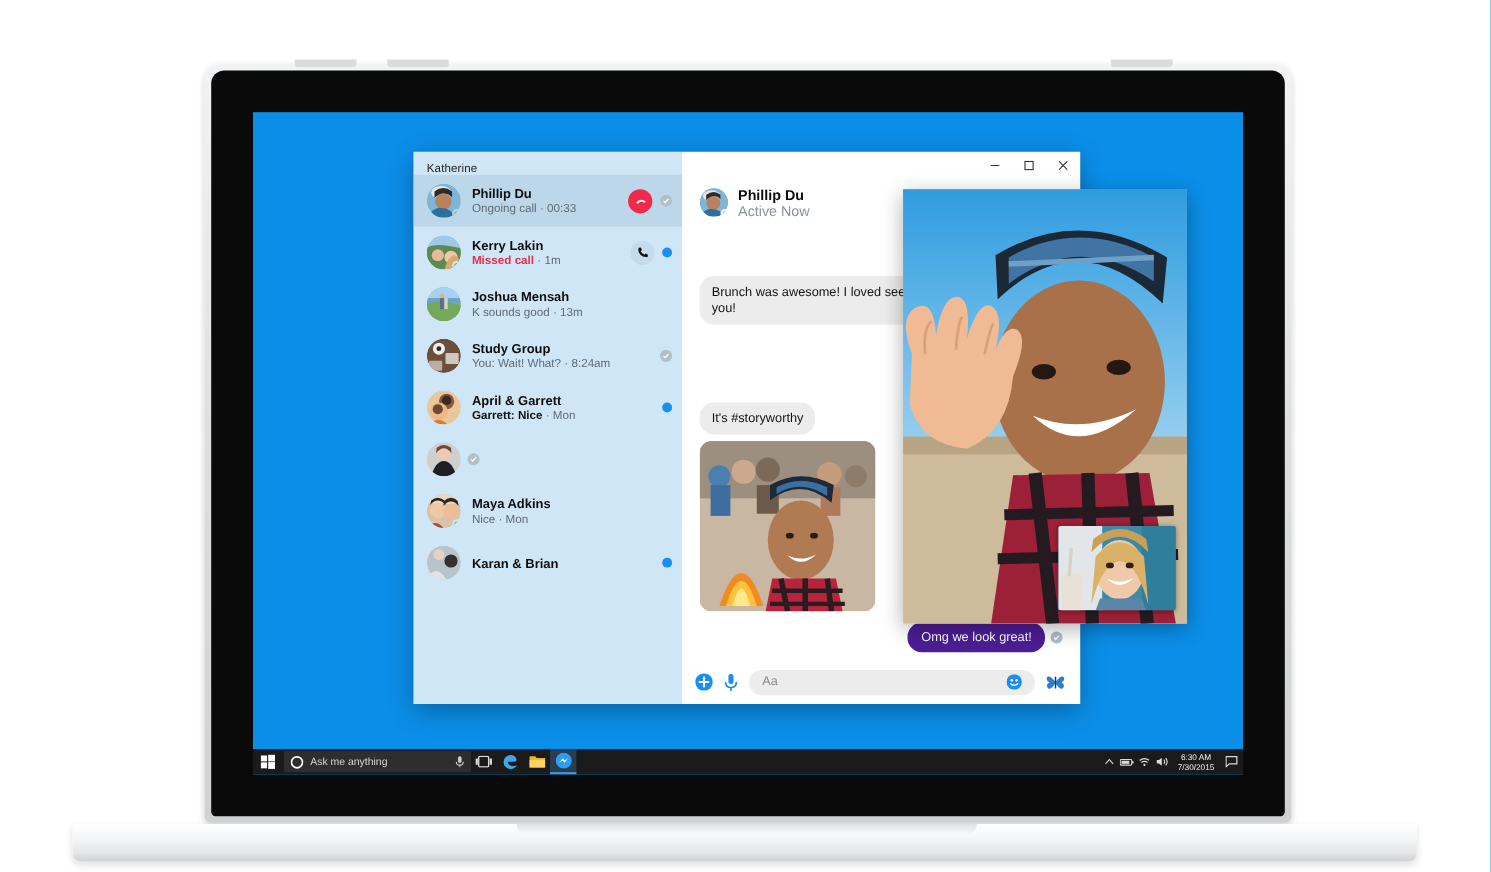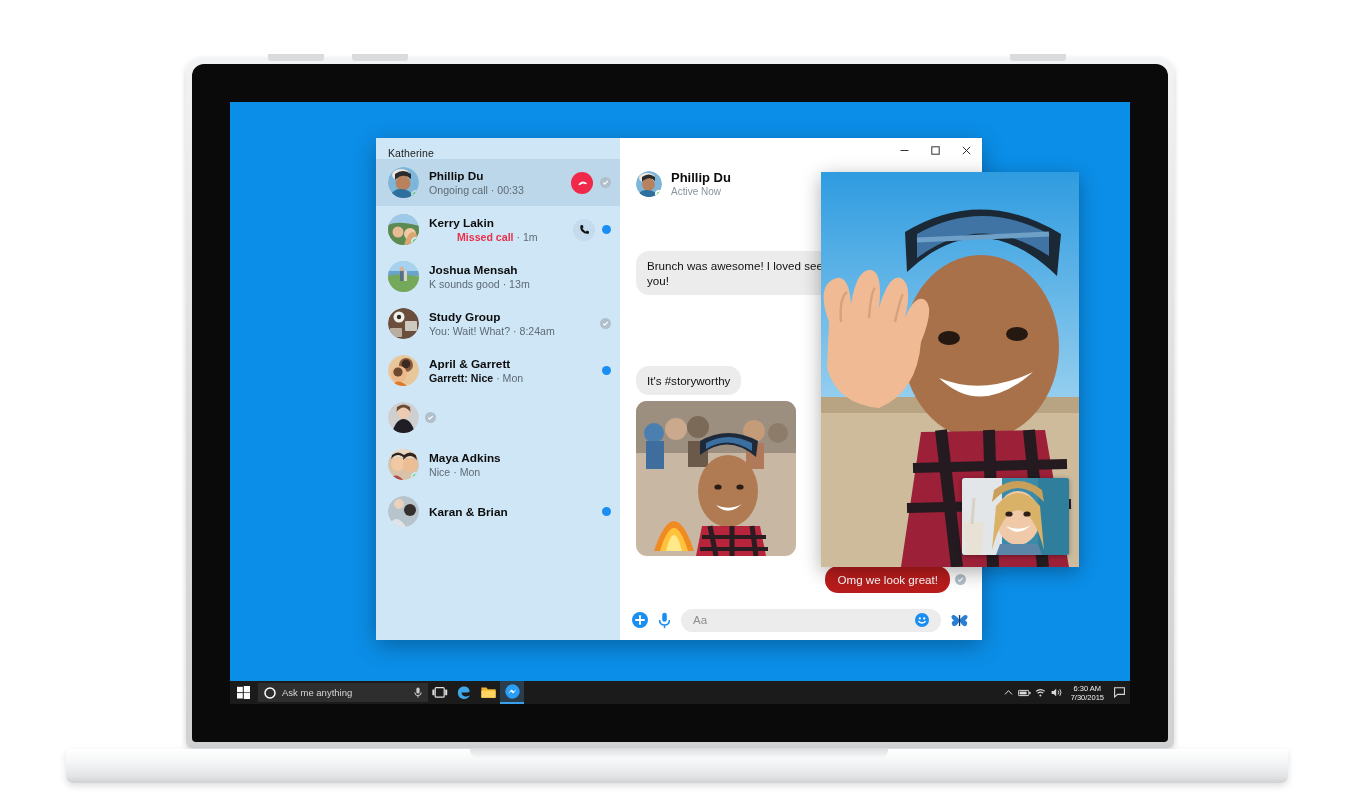--- a/index.html
+++ b/index.html
@@ -98,45 +98,45 @@
   .c-avatar { width: 31px; height: 31px; border-radius: 50%; position: relative; flex:0 0 31px; overflow:hidden; }
   .c-avatar .dot {
     position:absolute; right:-1px; bottom:-1px; width:9px; height:9px; border-radius:50%;
     background:#3fd03f; border:2px solid #cfe6f7; z-index:3;
   }
   .chat-row.active .c-avatar .dot { border-color:#bcd7ea; }
   .c-text { margin-left: 10px; min-width:0; flex:1; }
   .c-name { font-size: 11.8px; font-weight: bold; color: #0c0c0c; line-height: 14px; white-space:nowrap; }
   .c-sub { font-size: 10.6px; color: #5e6b75; line-height: 14px; white-space:nowrap; overflow:hidden; }
   .c-sub .strong { color:#111; font-weight:bold; }
-  .c-sub .missed { color:#e8304a; font-weight:bold;margin-left:28px; }
+  .c-sub .missed { color:#e8304a; font-weight:bold; }
   .c-right { display:flex; align-items:center; gap:7px; margin-left:6px; }
   .end-call-btn { width:22px; height:22px; border-radius:50%; background:#f0284a; display:flex; align-items:center; justify-content:center; cursor:pointer; }
   .callback-btn { width:22px; height:22px; border-radius:50%; background:#c3dbed; display:flex; align-items:center; justify-content:center; cursor:pointer; }
   .seen-badge { width:11px; height:11px; border-radius:50%; background:#b0bfca; display:flex; align-items:center; justify-content:center; }
   .unread-dot { width:9px; height:9px; border-radius:50%; background:#1b8ef2; }
 
   
   #conversation { flex:1; background:#fff; position:relative; display:flex; flex-direction:column; }
   .titlebar { height:25px; display:flex; justify-content:flex-end; align-items:flex-start; }
   .win-btn { width:31px; height:25px; display:flex; align-items:center; justify-content:center; cursor:pointer; }
 
   .conv-head { display:flex; align-items:center; padding: 2px 0 0 16px; height:40px; }
   .conv-avatar { width:26px; height:26px; border-radius:50%; position:relative; flex:0 0 26px; overflow:hidden; }
   .conv-avatar .dot { position:absolute; right:-1px; bottom:-1px; width:8px; height:8px; border-radius:50%; background:#3fd03f; border:2px solid #fff; z-index:3; }
   .conv-name { font-size:13px; font-weight:bold; color:#0c0c0c; line-height:14px; }
-  .conv-status { font-size:10px; color:#8a949c; line-height:13px; }
+  .conv-status { font-size:13px; color:#8a949c; line-height:13px; }
 
   .messages { flex:1; position:relative; padding: 14px 16px 0 16px; }
   .bubble-in {
     background:#ececec; color:#111; font-size:11.6px; line-height:15px;
     border-radius:13px; padding:7px 11px; max-width:215px; display:inline-block;
   }
   .bubble-out {
-    background:#b91c1c; color:#fff; font-size:11.6px; line-height:15px;
+    background:#4c1d95; color:#fff; font-size:11.6px; line-height:15px;
     border-radius:13px; padding:6px 12px; display:inline-block;
   }
   .row-out { display:flex; justify-content:flex-end; align-items:center; gap:5px; }
   .photo-msg {
     width:160px; height:155px; border-radius:11px; overflow:hidden; margin-top:6px;
     position:relative;
   }
 
   
   .composer { height:40px; display:flex; align-items:center; padding: 0 14px 0 12px; gap:10px; background:#fff; }

